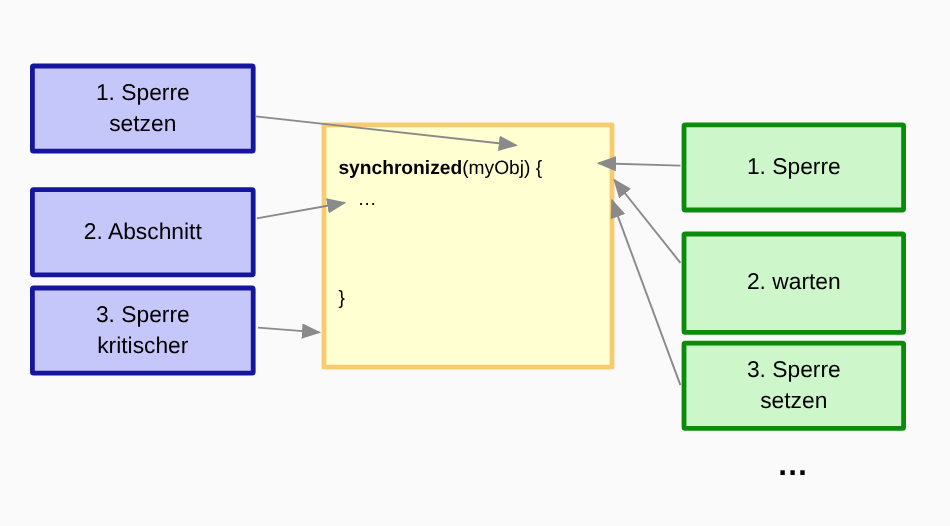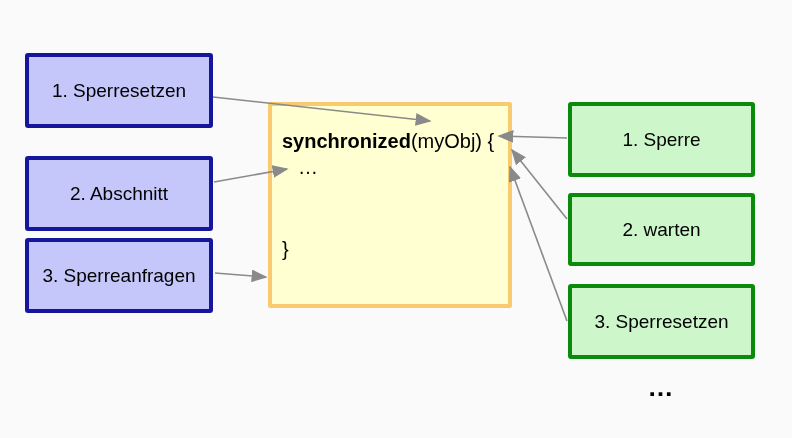--- a/index.html
+++ b/index.html
@@ -8,21 +8,21 @@
     width: 792px; height: 438px;
     background: #fafafa;
     font-family: "Liberation Sans", sans-serif;
     color: #000;
     overflow: hidden;
   }
   .box {
     position: absolute;
     box-sizing: border-box;
     display: flex;
-    flex-direction: row;
+    flex-direction: column;
     align-items: center;
     justify-content: center;
     text-align: center;
     border-radius: 3px;
     font-size: 19px;
     line-height: 26px;
   }
   .box.blue {
     left: 25px; width: 188px; height: 75px;
     background: #c5c6fa;
@@ -34,21 +34,21 @@
     border: 4px solid #0b8a0b;
   }
   .codebox {
     position: absolute;
     box-sizing: border-box;
     left: 268px; top: 102px;
     width: 244px; height: 206px;
     background: #ffffd2;
     border: 4px solid #f9cb70;
     border-radius: 2px;
-    font-size: 20px;
+    font-size: 16px;
     line-height: 26px;
     padding: 22px 0 0 10px;
   }
   .codebox .kw { font-weight: bold; }
   .codebox .indent { padding-left: 16px; }
   .codebox .closing { margin-top: 56px; }
   .ellipsis-bottom {
     position: absolute;
     left: 568px; top: 372px; width: 187px;
     text-align: center;
@@ -69,33 +69,33 @@
 
   <div class="box blue" style="top:53px">
     <div>1. Sperre</div>
     <div>setzen</div>
   </div>
   <div class="box blue" style="top:156px">
     <div>2. Abschnitt</div>
   </div>
   <div class="box blue" style="top:238px">
     <div>3. Sperre</div>
-    <div>anfragen</div>
+    <div>kritischer</div>
   </div>
 
   <div class="codebox">
     <div><span class="kw">synchronized</span><span>(myObj) {</span></div>
     <div class="indent">…</div>
     <div class="closing">}</div>
   </div>
 
   <div class="box green" style="top:102px">
     <div>1. Sperre</div>
   </div>
-  <div class="box green" style="top:193px; height:73px">
+  <div class="box green" style="top:193px; height:86px">
     <div>2. warten</div>
   </div>
   <div class="box green" style="top:284px">
     <div>3. Sperre</div>
     <div>setzen</div>
   </div>
 
   <div class="ellipsis-bottom">…</div>
 
   <svg class="connectors" width="792" height="438" viewBox="0 0 792 438">

